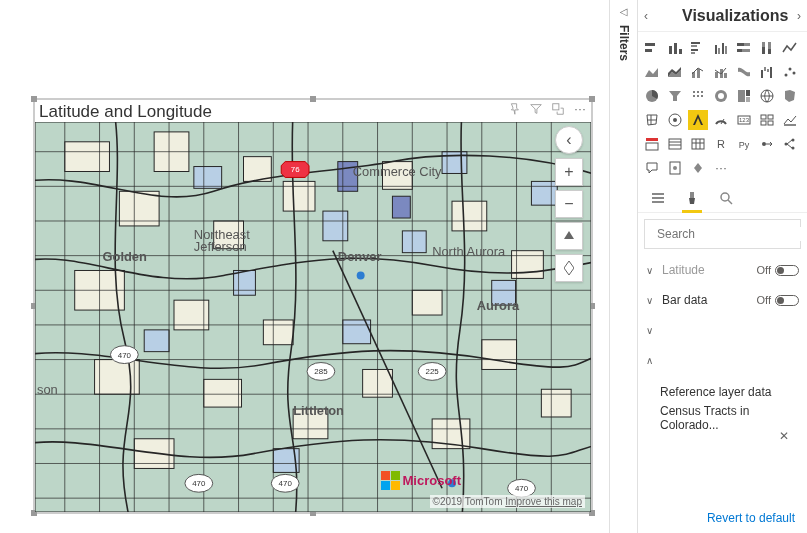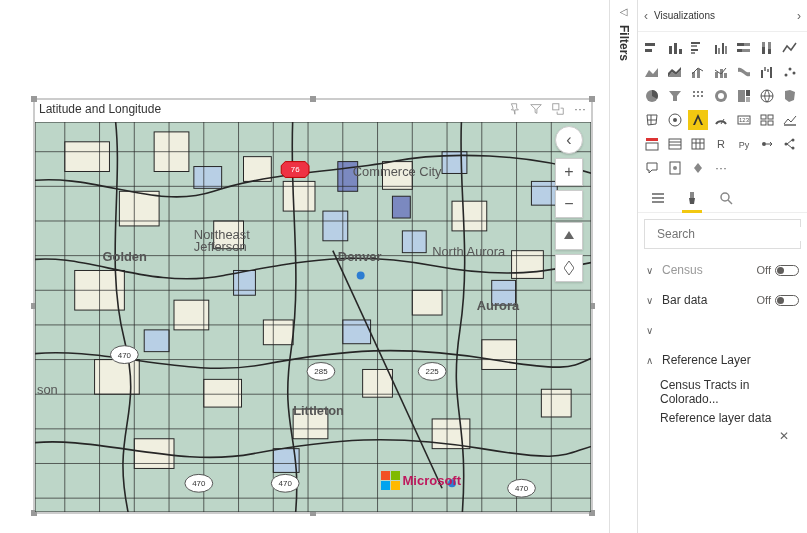--- a/index.html
+++ b/index.html
@@ -14,21 +14,21 @@
   .visual-container::before { left:-4px; top:-4px; }
   .visual-container::after { right:-4px; top:-4px; }
   .handle-bl, .handle-br, .handle-tm, .handle-bm, .handle-lm, .handle-rm { position:absolute; width:6px; height:6px; background:#999; }
   .handle-bl { left:-4px; bottom:-4px; }
   .handle-br { right:-4px; bottom:-4px; }
   .handle-tm { left:50%; top:-4px; margin-left:-3px; }
   .handle-bm { left:50%; bottom:-4px; margin-left:-3px; }
   .handle-lm { left:-4px; top:50%; margin-top:-3px; }
   .handle-rm { right:-4px; top:50%; margin-top:-3px; }
   
-  .visual-title { position:absolute; left:4px; top:2px; font-size:12px; color:#333; font-weight:400; }
+  .visual-title { position:absolute; left:4px; top:2px; font-size:17px; color:#333; font-weight:400; }
   
   .visual-header-icons { position:absolute; right:4px; top:2px; display:flex; gap:8px; align-items:center; }
   .header-icon { width:14px; height:14px; color:#666; display:flex; align-items:center; justify-content:center; cursor:pointer; }
   
   .map-surface { position:absolute; left:0; top:22px; right:0; bottom:0; overflow:hidden; }
   .map-surface svg { width:100%; height:100%; }
   
   .map-controls { position:absolute; right:8px; top:26px; width:28px; display:flex; flex-direction:column; gap:4px; }
   .map-btn { width:28px; height:28px; background:#fff; border:1px solid #ccc; box-shadow:0 1px 2px rgba(0,0,0,.15); display:flex; align-items:center; justify-content:center; font-size:16px; color:#555; cursor:pointer; }
   .map-btn.round { border-radius:14px; }
@@ -41,21 +41,21 @@
   .ms-logo-text { font-size:13px; color:#be185d; font-weight:600; letter-spacing:0; }
   
   
   .filters-tab { position:absolute; right:170px; top:0; width:28px; height:100%; border-left:1px solid #e0e0e0; background:#fff; display:flex; flex-direction:column; align-items:center; padding-top:6px; gap:8px; }
   .filters-arrow { color:#666; font-size:10px; }
   .filters-label { writing-mode:vertical-lr; font-size:12px; font-weight:600; color:#333; }
   
   
   .viz-pane { position:absolute; right:0; top:0; width:170px; height:100%; border-left:1px solid #e0e0e0; background:#fff; display:flex; flex-direction:column; }
   .viz-header { display:flex; align-items:center; height:32px; padding:0 6px; border-bottom:1px solid #eee; gap:6px; }
-  .viz-header-title { flex:1; font-size:10px; font-weight:400; }
+  .viz-header-title { flex:1; font-size:16px; font-weight:700;margin-left:28px; }
   .chev { color:#666; font-size:12px; cursor:pointer; }
   
   .viz-gallery { padding:6px 4px; display:grid; grid-template-columns:repeat(7, 20px); gap:4px 3px; justify-content:start; }
   .viz-tile { width:20px; height:20px; display:flex; align-items:center; justify-content:center; cursor:pointer; color:#555; }
   .viz-tile.selected { background:#f2c811; color:#000; }
   .viz-tile svg { width:16px; height:16px; }
   
   .format-tabs { display:flex; gap:14px; padding:4px 10px; border-bottom:1px solid #eee; }
   .format-tab { width:20px; height:20px; display:flex; align-items:center; justify-content:center; cursor:pointer; position:relative; color:#555; }
   .format-tab.active::after { content:''; position:absolute; left:0; right:0; bottom:-5px; height:3px; background:#f2c811; }
@@ -233,20 +233,23 @@
     </div>
     <div class="ms-logo">
       <div class="ms-logo-tiles">
           <span></span>
           <span></span>
           <span></span>
           <span></span>
         </div>
       <span class="ms-logo-text">Microsoft</span>
     </div>
+    <div class="map-attrib">
+      <span>©2019 TomTom </span><span class="link">Improve this map</span>
+    </div>
   </div>
 </div>
 
 <div class="filters-tab">
   <span class="filters-arrow">◁</span>
   <span class="filters-label">Filters</span>
 </div>
 
 <div class="viz-pane">
   <div class="viz-header">
@@ -536,47 +539,47 @@
     <svg width="13" height="13" viewBox="0 0 16 16">
         <circle cx="7" cy="7" r="4" fill="none" stroke="#888" stroke-width="1.5"></circle>
         <line x1="10" y1="10" x2="14" y2="14" stroke="#888" stroke-width="1.5"></line>
       </svg>
     <input type="text" placeholder="Search" style="">
   </div>
 
   <div class="format-list">
     <div class="format-row partial">
       <span class="caret">∨</span>
-      <span class="label">Census</span>
+      <span class="label">Latitude</span>
       <span class="toggle">
           <span>Off</span>
           <span class="toggle-pill"></span>
         </span>
     </div>
     <div class="format-row">
       <span class="caret">∨</span>
       <span class="label">Bar data</span>
       <span class="toggle">
           <span>Off</span>
           <span class="toggle-pill"></span>
         </span>
     </div>
     <div class="format-row">
       <span class="caret">∨</span>
     </div>
     <div class="format-row">
       <span class="caret">∧</span>
-      <span class="label">Reference Layer</span>
     </div>
     <div class="format-sub">
+      <div class="format-sub-row">
+          <span>Reference layer data</span>
+        </div>
       <div class="format-sub-row" style="position:relative">
         <span>Census Tracts in Colorado...</span>
       </div>
-      <div class="format-sub-row">
-          <span>Reference layer data</span>
-        </div>
       <div style="position:relative;height:14px">
           <span class="remove-x">✕</span>
         </div>
     </div>
   </div>
 
+  <div class="revert">Revert to default</div>
 </div>
 
 </body></html>

